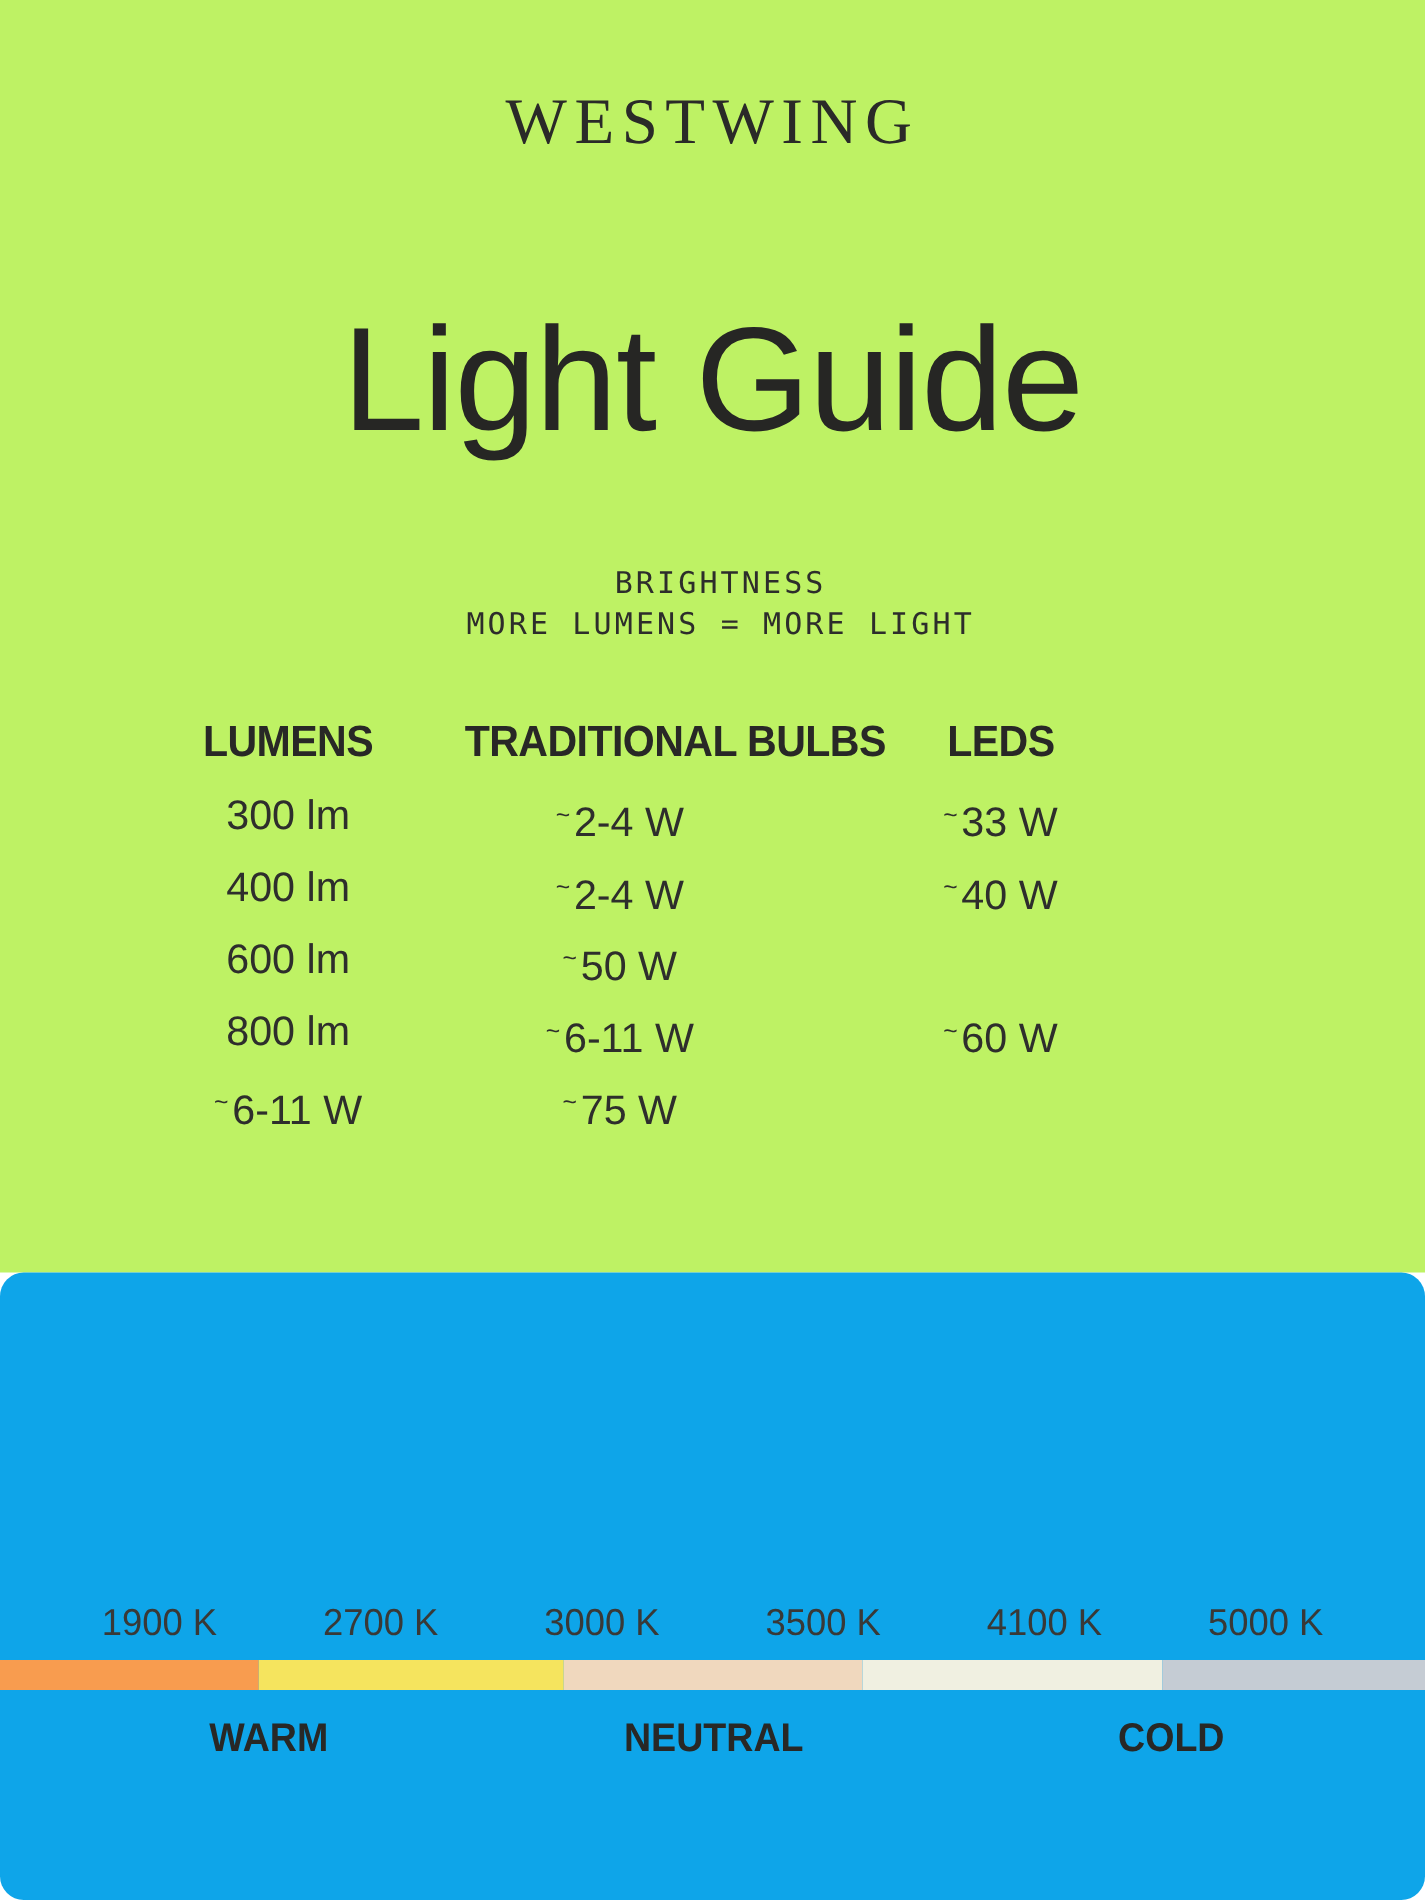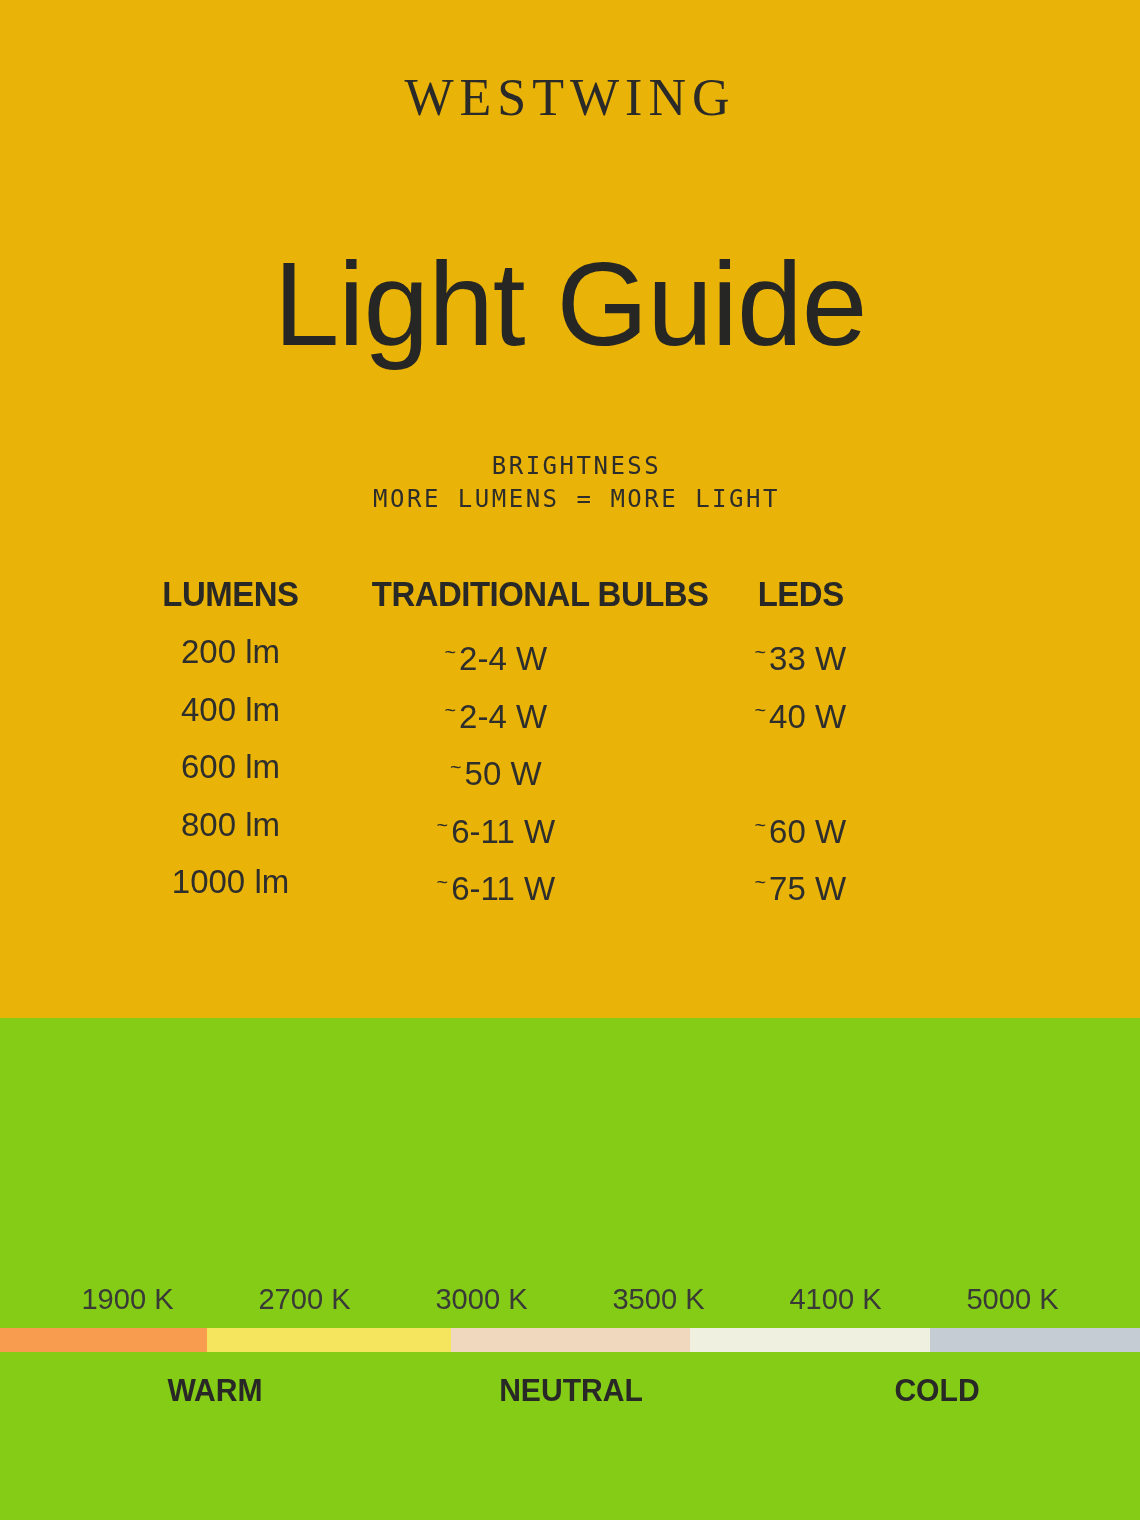--- a/index.html
+++ b/index.html
@@ -128,68 +128,67 @@
   }
   .temp-warm    { left: 18.9%; }
   .temp-neutral { left: 50.1%; }
   .temp-cold    { left: 82.2%; }
 </style>
 </head>
 <body>
 
 <div class="page">
 
-  <div class="top-section" style="background-color: #eab308;">
+  <div class="top-section" style="background-color: #bef264;">
 
     <div class="brand">WESTWING</div>
 
     <h1 class="page-title">Light Guide</h1>
 
     <div class="mono-heading-block brightness-block">
       <div>BRIGHTNESS</div>
       <div>MORE LUMENS = MORE LIGHT</div>
     </div>
 
     <div class="lumens-table">
       <div class="t-row t-head">
         <div><span class="hdr">LUMENS</span></div>
         <div><span class="hdr">TRADITIONAL BULBS</span></div>
         <div><span class="hdr">LEDS</span></div>
       </div>
 
       <div class="t-body">
         <div class="t-row">
-          <div>200 lm</div>
+          <div>300 lm</div>
           <div><span class="approx">~</span><span>2-4 W</span></div>
           <div><span class="approx">~</span><span>33 W</span></div>
         </div>
         <div class="t-row">
           <div>400 lm</div>
           <div><span class="approx">~</span><span>2-4 W</span></div>
           <div><span class="approx">~</span><span>40 W</span></div>
         </div>
         <div class="t-row">
           <div>600 lm</div>
           <div><span class="approx">~</span><span>50 W</span></div>
         </div>
         <div class="t-row">
           <div>800 lm</div>
           <div><span class="approx">~</span><span>6-11 W</span></div>
           <div><span class="approx">~</span><span>60 W</span></div>
         </div>
         <div class="t-row">
-          <div>1000 lm</div>
           <div><span class="approx">~</span><span>6-11 W</span></div>
           <div><span class="approx">~</span><span>75 W</span></div>
         </div>
       </div>
     </div>
   </div>
 
-  <div class="bottom-section" style="background-color: #84cc16;">
+  <div class="bottom-section" style="background-color: #0ea5e9; border-radius: 19px;">
 
     <div class="kelvin-row">
       <span>1900 K</span>
       <span>2700 K</span>
       <span>3000 K</span>
       <span>3500 K</span>
       <span>4100 K</span>
       <span>5000 K</span>
     </div>
 

